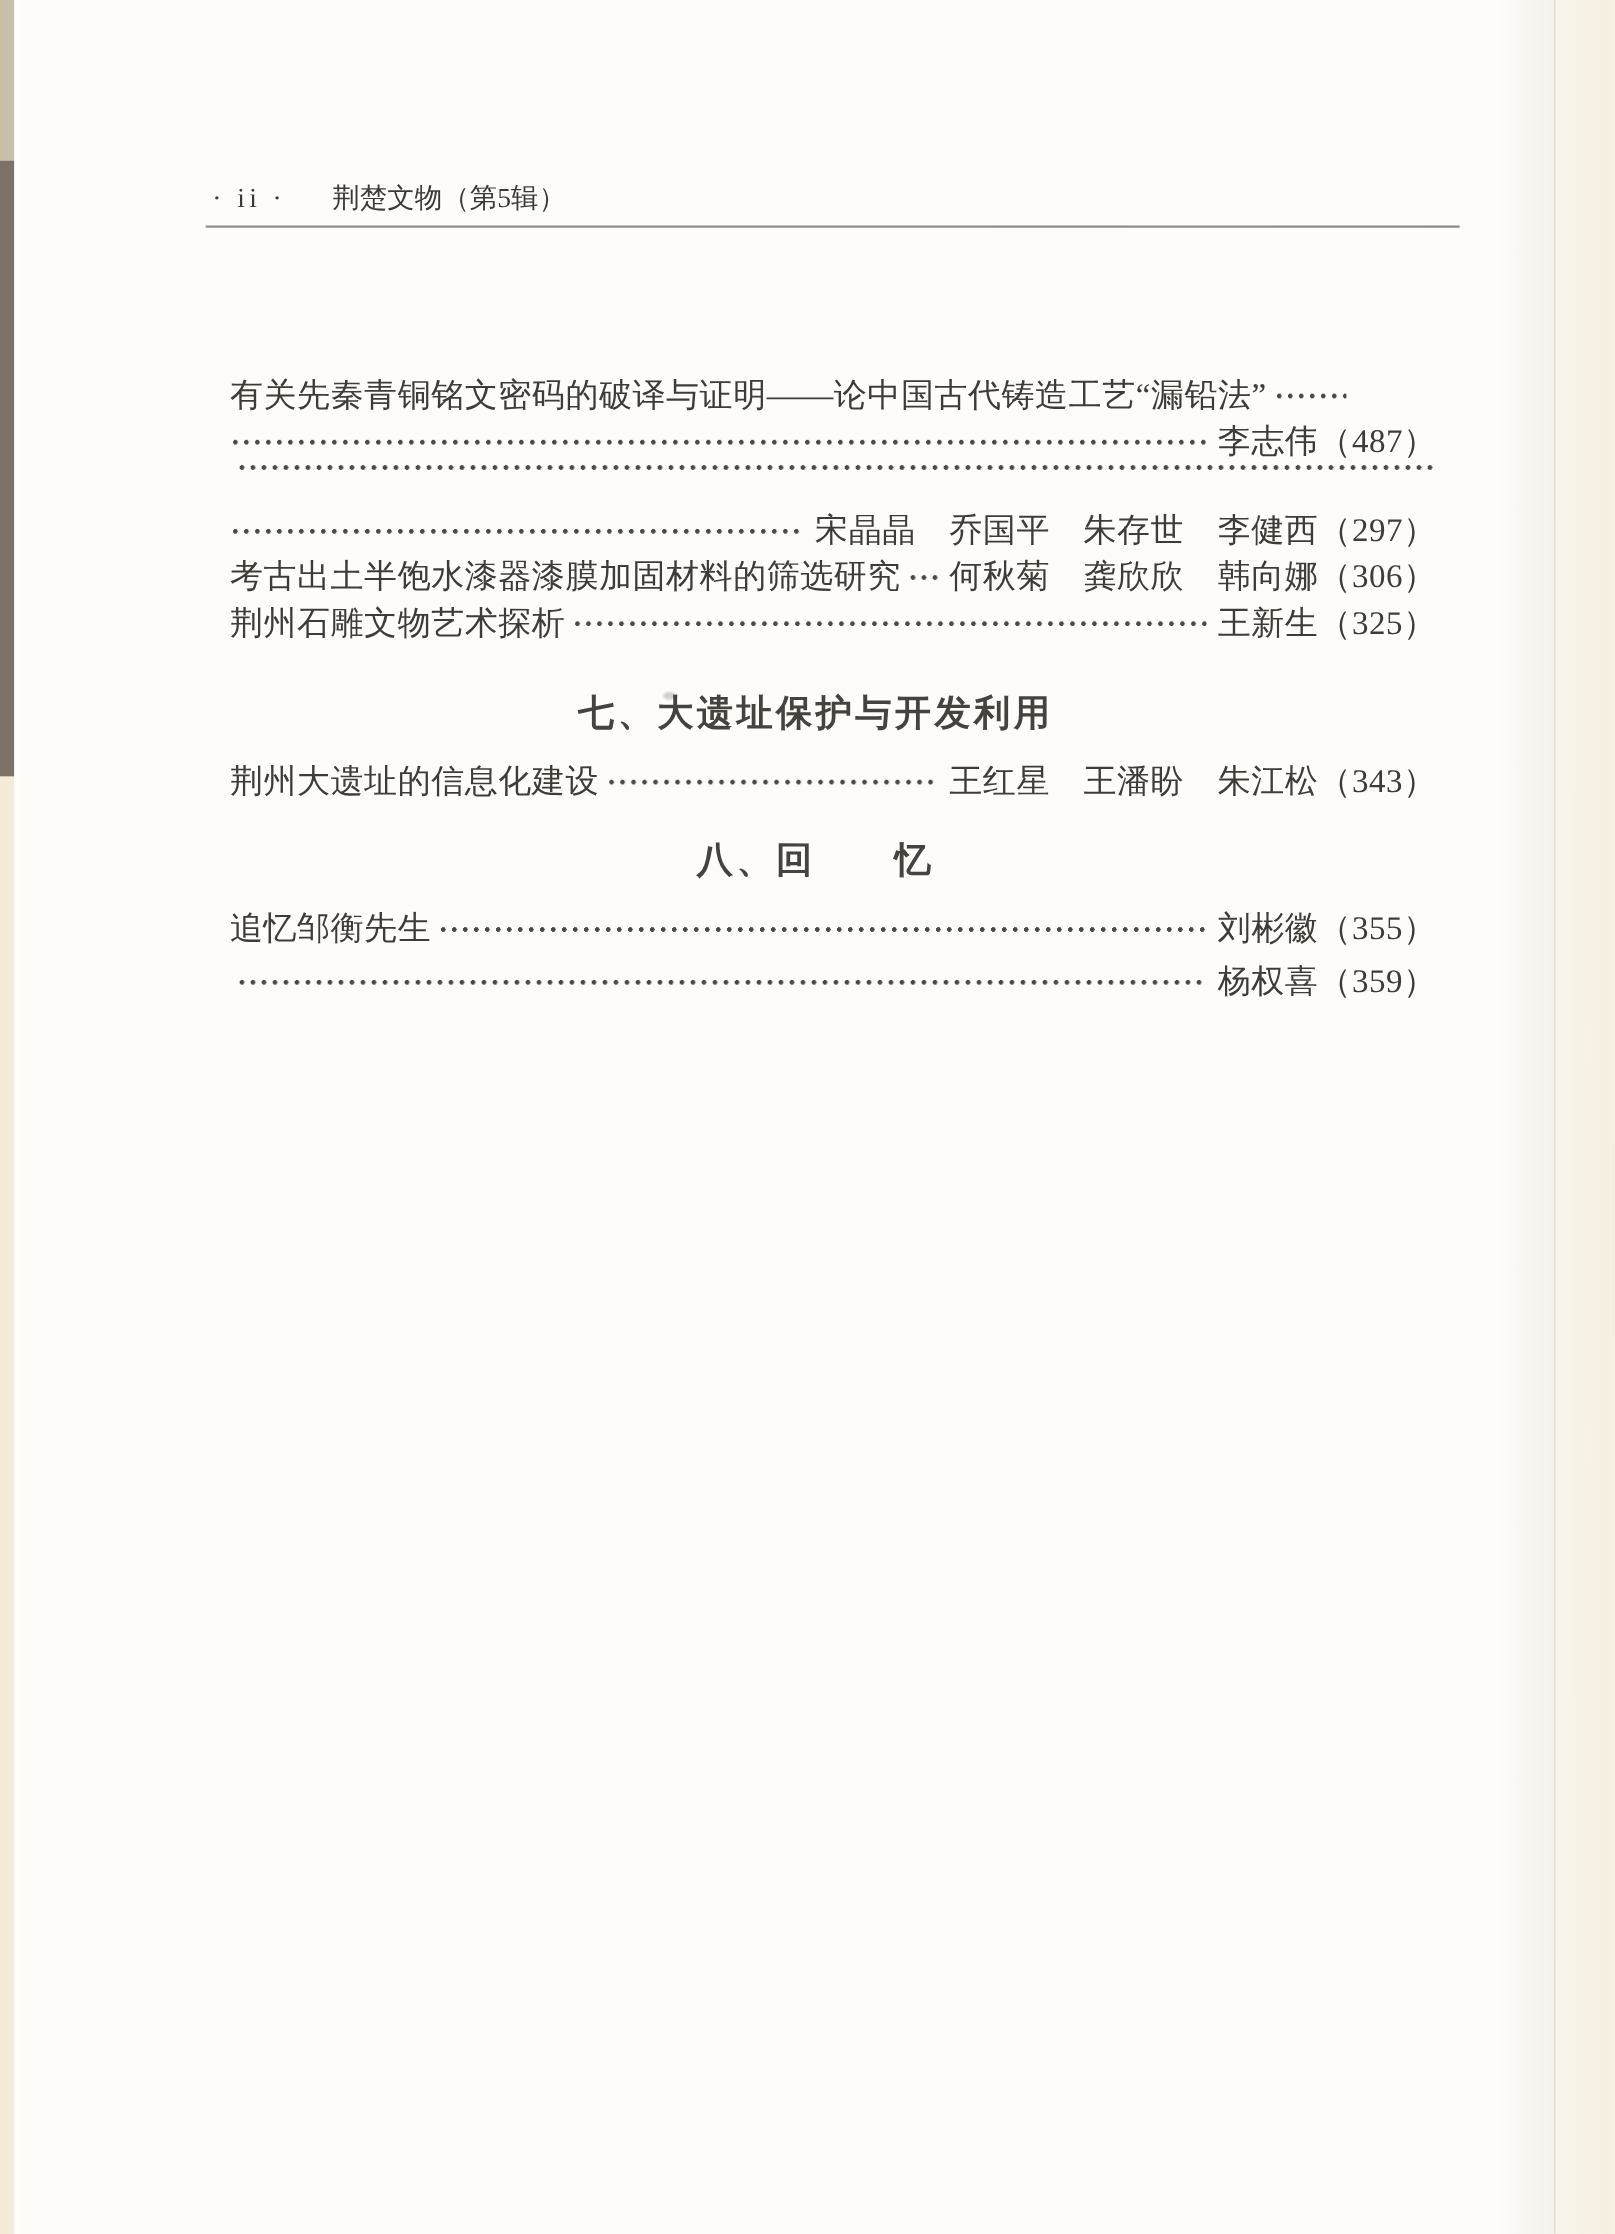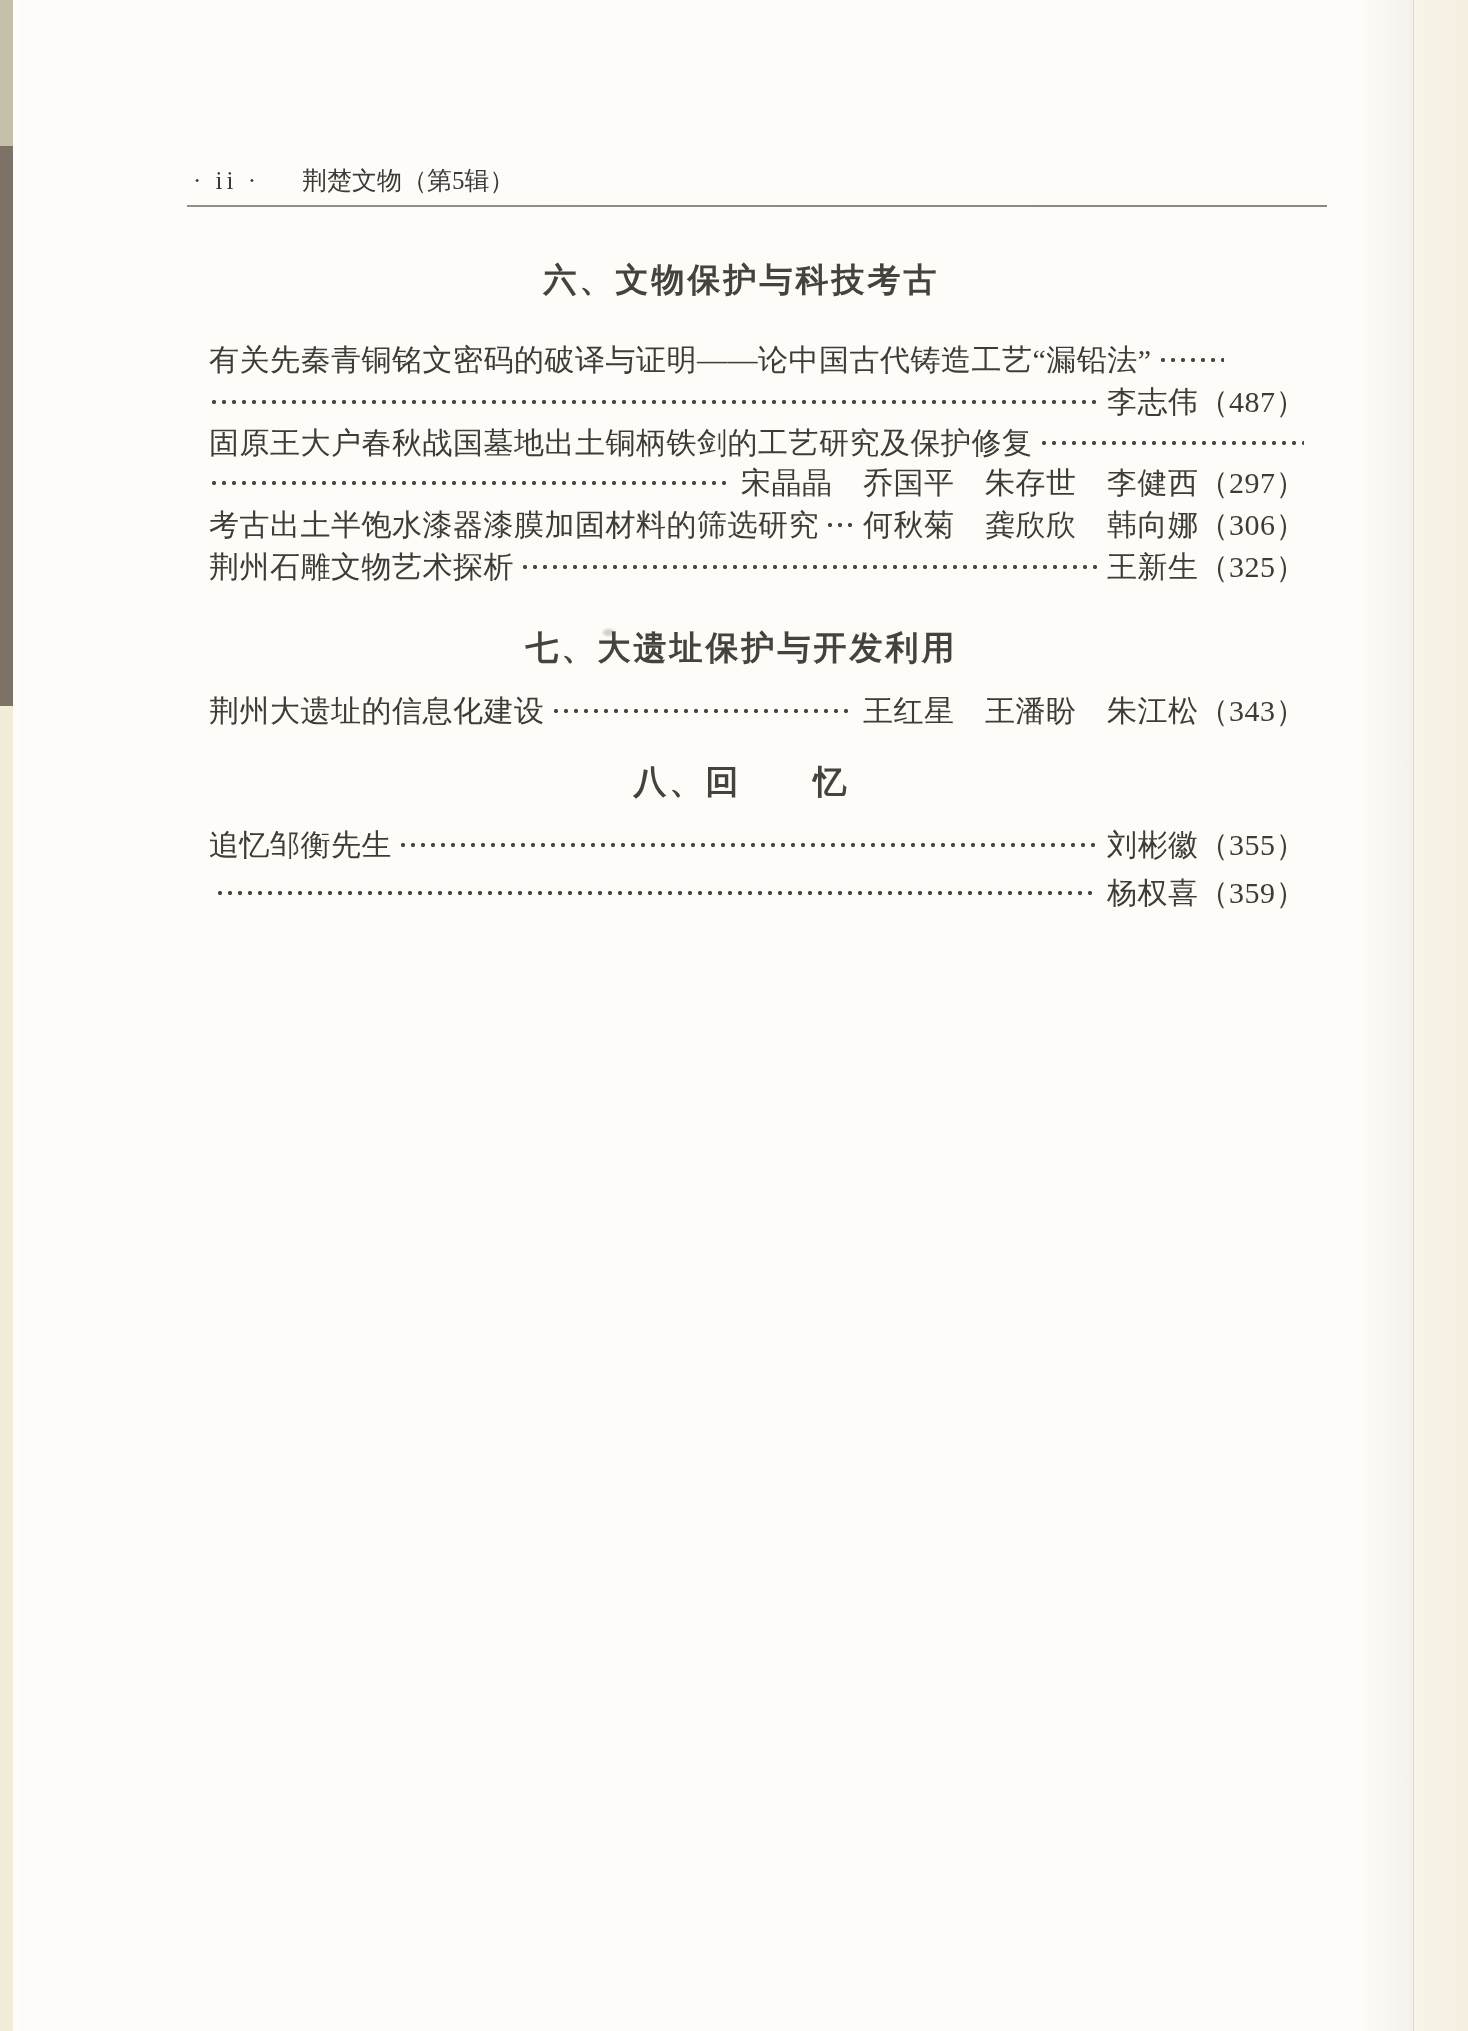--- a/index.html
+++ b/index.html
@@ -62,36 +62,34 @@
   <div class="smudge"></div>
 
   <div class="content">
 
     <div class="page-header">
       <span class="page-marker">· ii ·</span>
       <span class="book-title">荆楚文物（第5辑）</span>
     </div>
     <div class="header-rule"></div>
 
-    <h2 class="section-heading" style="top:257px">六、文物保护与科技考古</h2>
 
     <div class="toc-line" style="top:339px">
       <span class="t">有关先秦青铜铭文密码的破译与证明——论中国古代铸造工艺“漏铅法”</span>
       <span class="leader short"></span>
       <span class="spacer"></span>
     </div>
 
     <div class="toc-line" style="top:381px">
       <span class="t"></span>
       <span class="leader from-left"></span>
       <span class="tail">李志伟（487）</span>
     </div>
 
     <div class="toc-line" style="top:422px">
-      <span class="t">固原王大户春秋战国墓地出土铜柄铁剑的工艺研究及保护修复</span>
       <span class="leader to-edge"></span>
     </div>
 
     <div class="toc-line" style="top:462px">
       <span class="t"></span>
       <span class="leader from-left"></span>
       <span class="tail">宋晶晶　乔国平　朱存世　李健西（297）</span>
     </div>
 
     <div class="toc-line" style="top:504px">

